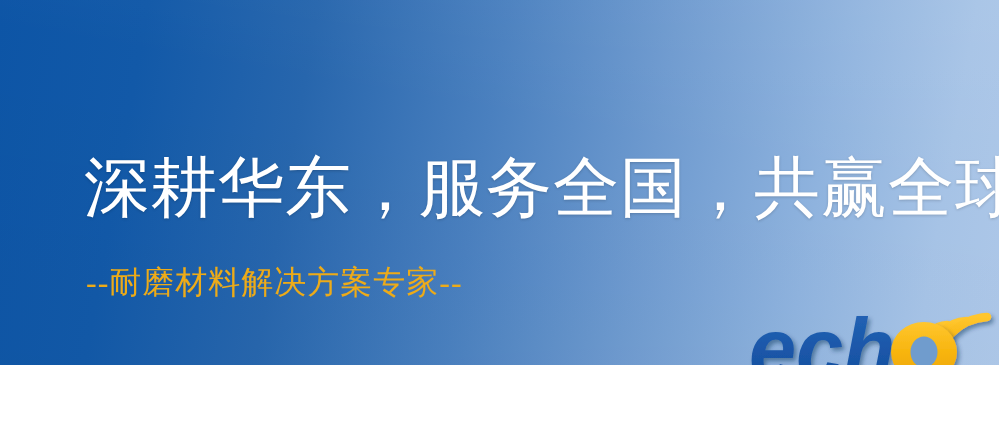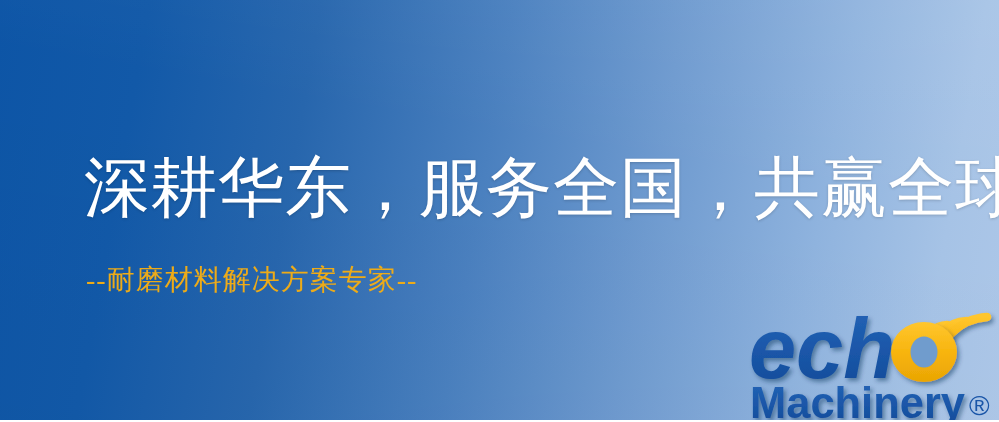--- a/index.html
+++ b/index.html
@@ -7,21 +7,21 @@
     padding: 0;
     background: #ffffff;
   }
   body {
     font-family: "Liberation Sans", sans-serif;
   }
 
   .banner {
     position: relative;
     width: 999px;
-    height: 420px;
+    height: 365px;
     overflow: hidden;
     background: linear-gradient(100deg,
         #0d55a6 0%,
         #1259a8 14%,
         #2766ad 30%,
         #4a80bf 48%,
         #6e9acf 64%,
         #8fb3de 80%,
         #a6c3e6 92%,
         #adc7e8 100%);
@@ -52,21 +52,21 @@
     white-space: nowrap;
     text-shadow: 0 1px 3px rgba(0,0,0,0.18);
     z-index: 3;
   }
 
   .subtitle {
     position: absolute;
     left: 86px;
     top: 266px;
     font-family: "Liberation Serif", "DejaVu Serif", serif;
-    font-size: 28px;
+    font-size: 32px;
     line-height: 1;
     color: #edab18;
     letter-spacing: 1px;
     white-space: nowrap;
     z-index: 3;
     text-align: center;
   }
 
   
   .logo {

